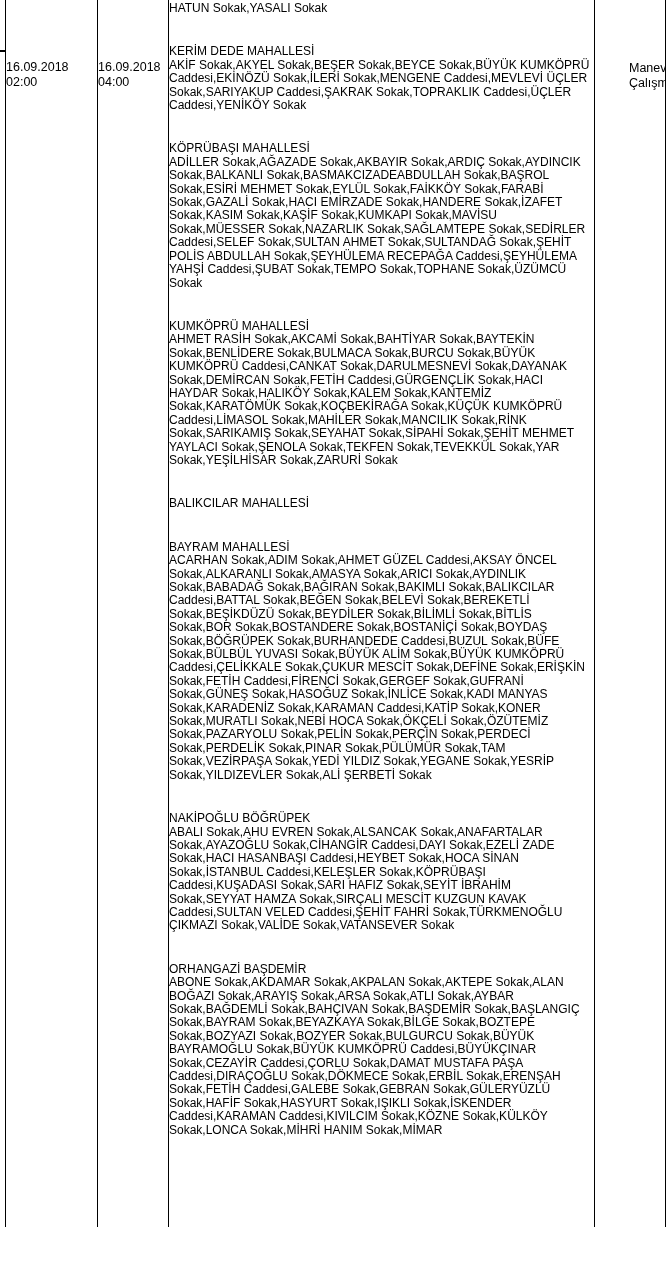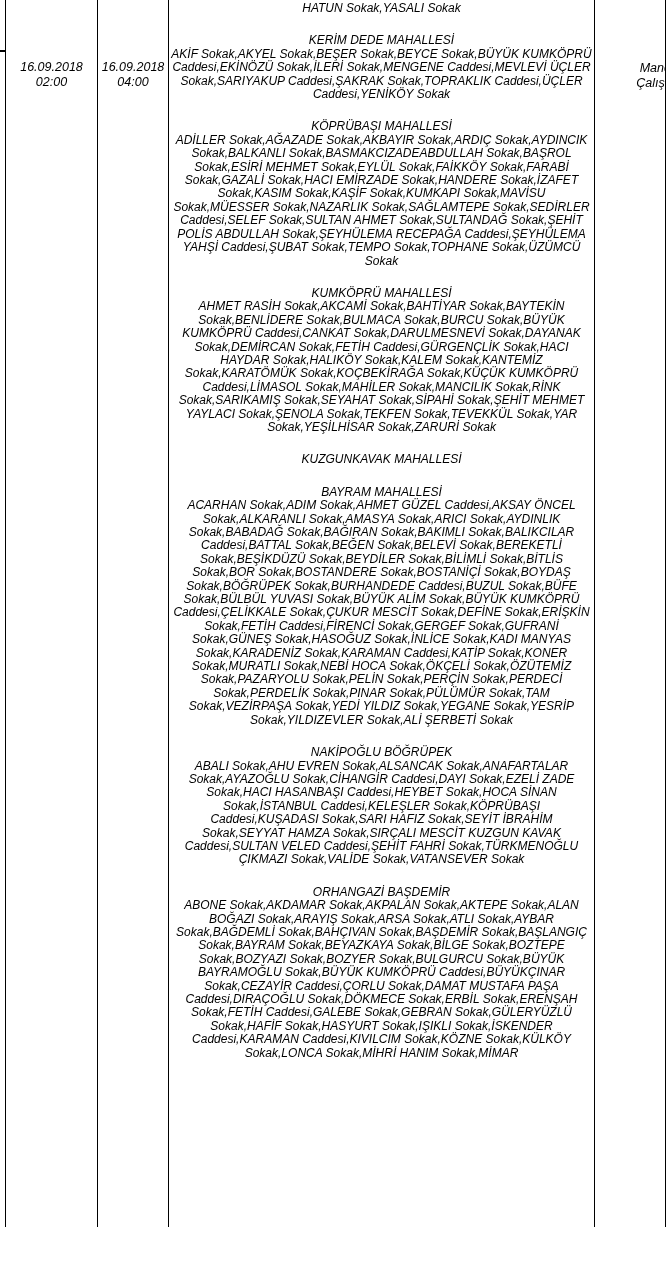--- a/index.html
+++ b/index.html
@@ -16,31 +16,29 @@
     width:1px; height:1227px;
     background:#000000;
   }
   .hline-tick {
     position:absolute; left:0; top:50px;
     width:6px; height:2px;
     background:#000000;
   }
   .cell {
     position:absolute;
-    text-align:center;
-    font-style:italic;
   }
   .cell-start { left:6px;  width:91px; top:60px; font-size:12.5px; line-height:15px; }
   .cell-end   { left:98px; width:70px; top:60px; font-size:12.5px; line-height:15px; }
   .cell-reason{ left:629px; width:70px; top:61px; font-size:12.5px; line-height:15px; }
   .cell-streets {
     left:169px; width:425px; top:2px;
     font-size:12px; line-height:13.4px;
   }
-  .section { margin-top:19px; }
+  .section { margin-top:30px; }
   .sec-title { }
   .sec-list { }
 </style>
 </head>
 <body>
 
 <div class="page">
 
   <div class="vline" style="left:5px"></div>
   <div class="vline" style="left:97px"></div>
@@ -72,21 +70,21 @@
       <div class="sec-title">KÖPRÜBAŞI MAHALLESİ</div>
       <div class="sec-list">ADİLLER Sokak,AĞAZADE Sokak,AKBAYIR Sokak,ARDIÇ Sokak,AYDINCIK Sokak,BALKANLI Sokak,BASMAKCIZADEABDULLAH Sokak,BAŞROL Sokak,ESİRİ MEHMET Sokak,EYLÜL Sokak,FAİKKÖY Sokak,FARABİ Sokak,GAZALİ Sokak,HACI EMİRZADE Sokak,HANDERE Sokak,İZAFET Sokak,KASIM Sokak,KAŞİF Sokak,KUMKAPI Sokak,MAVİSU Sokak,MÜESSER Sokak,NAZARLIK Sokak,SAĞLAMTEPE Sokak,SEDİRLER Caddesi,SELEF Sokak,SULTAN AHMET Sokak,SULTANDAĞ Sokak,ŞEHİT POLİS ABDULLAH Sokak,ŞEYHÜLEMA RECEPAĞA Caddesi,ŞEYHÜLEMA YAHŞİ Caddesi,ŞUBAT Sokak,TEMPO Sokak,TOPHANE Sokak,ÜZÜMCÜ Sokak</div>
     </div>
 
     <div class="section">
       <div class="sec-title">KUMKÖPRÜ MAHALLESİ</div>
       <div class="sec-list">AHMET RASİH Sokak,AKCAMİ Sokak,BAHTİYAR Sokak,BAYTEKİN Sokak,BENLİDERE Sokak,BULMACA Sokak,BURCU Sokak,BÜYÜK KUMKÖPRÜ Caddesi,CANKAT Sokak,DARULMESNEVİ Sokak,DAYANAK Sokak,DEMİRCAN Sokak,FETİH Caddesi,GÜRGENÇLİK Sokak,HACI HAYDAR Sokak,HALIKÖY Sokak,KALEM Sokak,KANTEMİZ Sokak,KARATÖMÜK Sokak,KOÇBEKİRAĞA Sokak,KÜÇÜK KUMKÖPRÜ Caddesi,LİMASOL Sokak,MAHİLER Sokak,MANCILIK Sokak,RİNK Sokak,SARIKAMIŞ Sokak,SEYAHAT Sokak,SİPAHİ Sokak,ŞEHİT MEHMET YAYLACI Sokak,ŞENOLA Sokak,TEKFEN Sokak,TEVEKKÜL Sokak,YAR Sokak,YEŞİLHİSAR Sokak,ZARURİ Sokak</div>
     </div>
 
     <div class="section">
-      <div class="sec-title">KUZGUNKAVAK MAHALLESİ</div>
+      <div class="sec-title">BALIKCILAR MAHALLESİ</div>
     </div>
 
     <div class="section">
       <div class="sec-title">BAYRAM MAHALLESİ</div>
       <div class="sec-list">ACARHAN Sokak,ADIM Sokak,AHMET GÜZEL Caddesi,AKSAY ÖNCEL Sokak,ALKARANLI Sokak,AMASYA Sokak,ARICI Sokak,AYDINLIK Sokak,BABADAĞ Sokak,BAĞIRAN Sokak,BAKIMLI Sokak,BALIKCILAR Caddesi,BATTAL Sokak,BEĞEN Sokak,BELEVİ Sokak,BEREKETLİ Sokak,BEŞİKDÜZÜ Sokak,BEYDİLER Sokak,BİLİMLİ Sokak,BİTLİS Sokak,BOR Sokak,BOSTANDERE Sokak,BOSTANİÇİ Sokak,BOYDAŞ Sokak,BÖĞRÜPEK Sokak,BURHANDEDE Caddesi,BUZUL Sokak,BÜFE Sokak,BÜLBÜL YUVASI Sokak,BÜYÜK ALİM Sokak,BÜYÜK KUMKÖPRÜ Caddesi,ÇELİKKALE Sokak,ÇUKUR MESCİT Sokak,DEFİNE Sokak,ERİŞKİN Sokak,FETİH Caddesi,FİRENCİ Sokak,GERGEF Sokak,GUFRANİ Sokak,GÜNEŞ Sokak,HASOĞUZ Sokak,İNLİCE Sokak,KADI MANYAS Sokak,KARADENİZ Sokak,KARAMAN Caddesi,KATİP Sokak,KONER Sokak,MURATLI Sokak,NEBİ HOCA Sokak,ÖKÇELİ Sokak,ÖZÜTEMİZ Sokak,PAZARYOLU Sokak,PELİN Sokak,PERÇİN Sokak,PERDECİ Sokak,PERDELİK Sokak,PINAR Sokak,PÜLÜMÜR Sokak,TAM Sokak,VEZİRPAŞA Sokak,YEDİ YILDIZ Sokak,YEGANE Sokak,YESRİP Sokak,YILDIZEVLER Sokak,ALİ ŞERBETİ Sokak</div>
     </div>
 
     <div class="section">
       <div class="sec-title">NAKİPOĞLU BÖĞRÜPEK</div>
       <div class="sec-list">ABALI Sokak,AHU EVREN Sokak,ALSANCAK Sokak,ANAFARTALAR Sokak,AYAZOĞLU Sokak,CİHANGİR Caddesi,DAYI Sokak,EZELİ ZADE Sokak,HACI HASANBAŞI Caddesi,HEYBET Sokak,HOCA SİNAN Sokak,İSTANBUL Caddesi,KELEŞLER Sokak,KÖPRÜBAŞI Caddesi,KUŞADASI Sokak,SARI HAFIZ Sokak,SEYİT İBRAHİM Sokak,SEYYAT HAMZA Sokak,SIRÇALI MESCİT KUZGUN KAVAK Caddesi,SULTAN VELED Caddesi,ŞEHİT FAHRİ Sokak,TÜRKMENOĞLU ÇIKMAZI Sokak,VALİDE Sokak,VATANSEVER Sokak</div>

